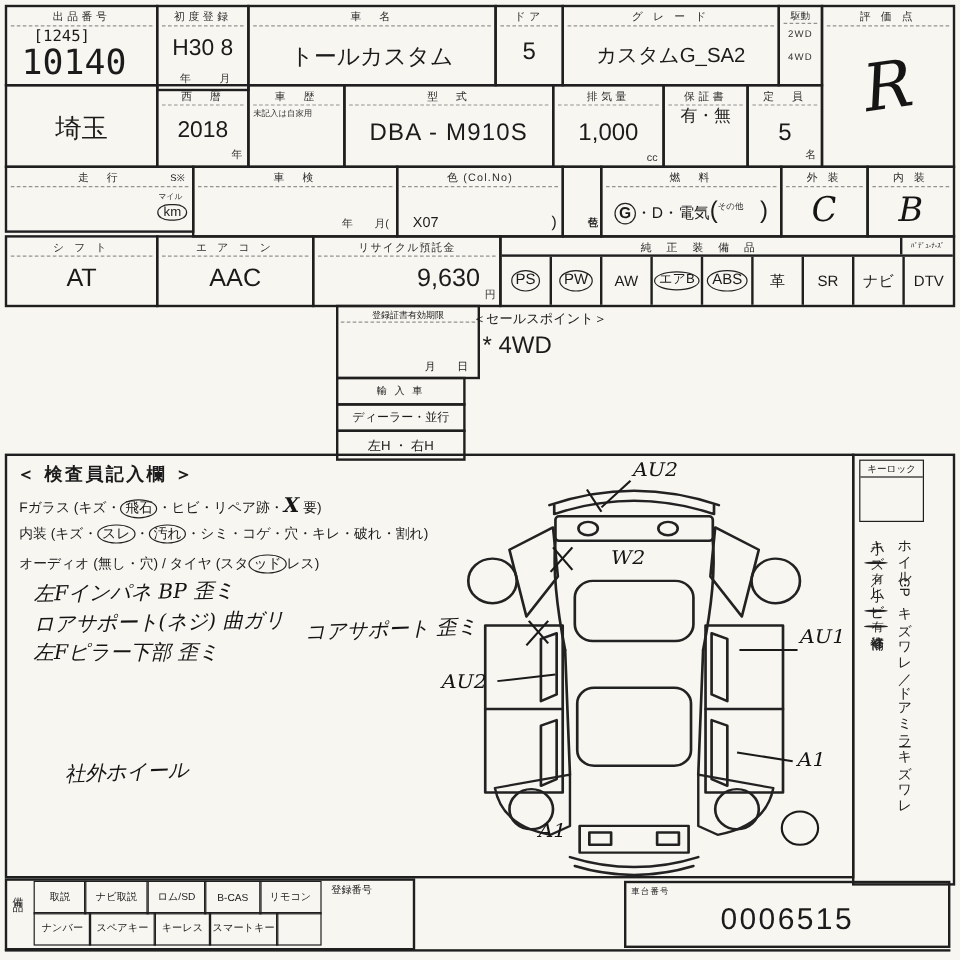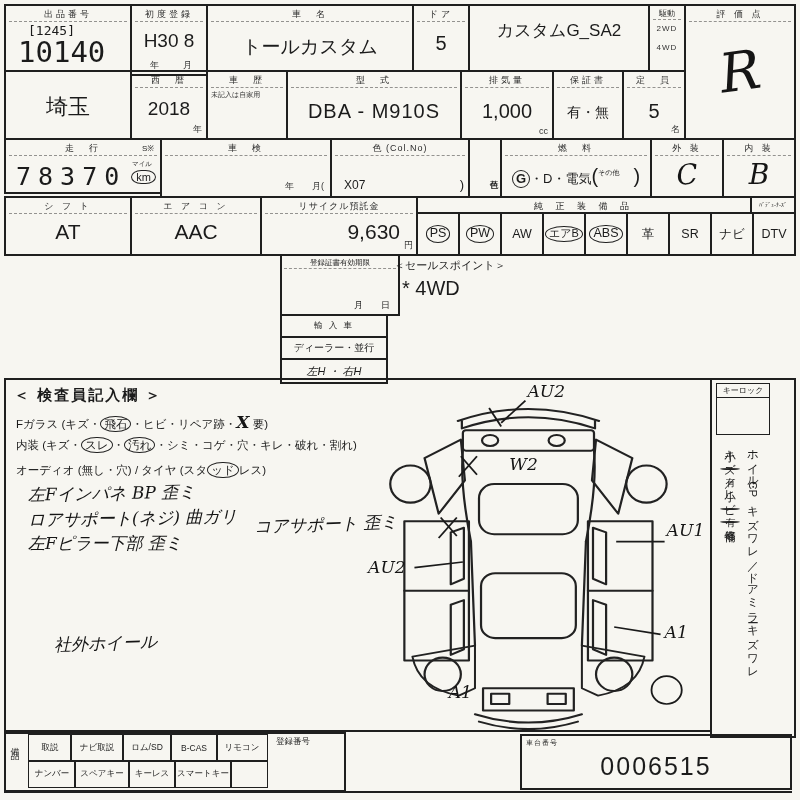--- a/index.html
+++ b/index.html
@@ -47,20 +47,21 @@
     <div class="lbl">車　名</div>
     <div class="val" style="font-size:19px;margin-top:12px;">トールカスタム</div>
   </div>
 
   <div class="cell" style="left:412px;top:4px;width:58px;height:68px;">
     <div class="lbl">ドア</div>
     <div class="val" style="font-size:20px;margin-top:10px;">5</div>
   </div>
 
   <div class="cell" style="left:468px;top:4px;width:182px;height:68px;">
+    <div class="lbl">グ レ ー ド</div>
     <div class="val" style="font-size:17px;margin-top:13px;">カスタムG_SA2</div>
   </div>
 
   <div class="cell" style="left:648px;top:4px;width:38px;height:68px;">
     <div class="lbl" style="letter-spacing:0;font-size:8px;">駆動</div>
     <div class="tiny" style="text-align:center;margin-top:4px;">2WD</div>
     <div class="tiny" style="text-align:center;margin-top:10px;">4WD</div>
   </div>
 
   <div class="cell" style="left:684px;top:4px;width:112px;height:136px;">
@@ -89,33 +90,32 @@
   </div>
 
   <div class="cell" style="left:460px;top:70px;width:94px;height:70px;">
     <div class="lbl">排気量</div>
     <div class="val" style="font-size:20px;margin-top:12px;">1,000</div>
     <span class="unit" style="right:4px;bottom:2px;margin-top:29px;">cc</span>
   </div>
 
   <div class="cell" style="left:552px;top:70px;width:72px;height:70px;">
     <div class="lbl">保証書</div>
-    <div class="val" style="font-size:14px;margin-top:16px;">有・無</div>
+    <div class="val" style="font-size:14px;">有・無</div>
   </div>
 
   <div class="cell" style="left:622px;top:70px;width:64px;height:70px;">
     <div class="lbl">定　員</div>
     <div class="val" style="font-size:20px;margin-top:12px;">5</div>
     <span class="unit" style="right:4px;bottom:2px;">名</span>
   </div>
 
   <div class="cell" style="left:4px;top:138px;width:158px;height:56px;">
     <div class="lbl" style="position:relative;">走　行</div>
     <span style="position:absolute;top:2px;right:6px;font-size:8px;">S※</span>
-    <span class="mono" style="position:absolute;left:10px;top:22px;font-size:25px;letter-spacing:7px;">78370</span>
     <span style="position:absolute;right:8px;top:20px;font-size:6.5px;color:#333;">マイル</span>
     <span class="oval" style="position:absolute;right:4px;top:30px;font-size:11px;">km</span>
   </div>
 
   <div class="cell" style="left:160px;top:138px;width:172px;height:60px;">
     <div class="lbl">車　検</div>
     <div style="position:absolute;bottom:3px;right:6px;font-size:9px;color:#333;">年　　月(</div>
   </div>
 
   <div class="cell" style="left:330px;top:138px;width:140px;height:60px;">
@@ -202,21 +202,21 @@
     <div style="font-size:7.5px;text-align:center;padding-top:2px;border-bottom:1px dashed rgba(0,0,0,.4);margin:0 2px;">登録証書有効期限</div>
     <div style="position:absolute;bottom:2px;right:8px;font-size:9px;">月　　日</div>
   </div>
   <div class="cell" style="left:280px;top:314px;width:108px;height:24px;">
     <div style="font-size:8.5px;letter-spacing:2px;text-align:center;padding-top:4px;">輸 入 車</div>
   </div>
   <div class="cell" style="left:280px;top:336px;width:108px;height:24px;">
     <div style="font-size:10px;text-align:center;padding-top:3px;">ディーラー・並行</div>
   </div>
   <div class="cell" style="left:280px;top:358px;width:108px;height:26px;">
-    <div style="font-size:11px;text-align:center;padding-top:4px;font-style:italic;">左H ・ 右H</div>
+    <div style="font-size:11px;text-align:center;padding-top:4px;">左H ・ 右H</div>
   </div>
 
   <div class="nob" style="position:absolute;left:394px;top:258px;width:380px;height:110px;">
     <div style="font-size:11px;">＜セールスポイント＞</div>
     <div style="font-size:20px;margin:4px 0 0 8px;">* 4WD</div>
   </div>
 
   <div class="cell" style="left:4px;top:378px;width:708px;height:354px;text-align:center;">
     <div style="position:absolute;left:8px;top:6px;font-size:15px;font-weight:bold;letter-spacing:2px;">＜ 検査員記入欄 ＞</div>
 

